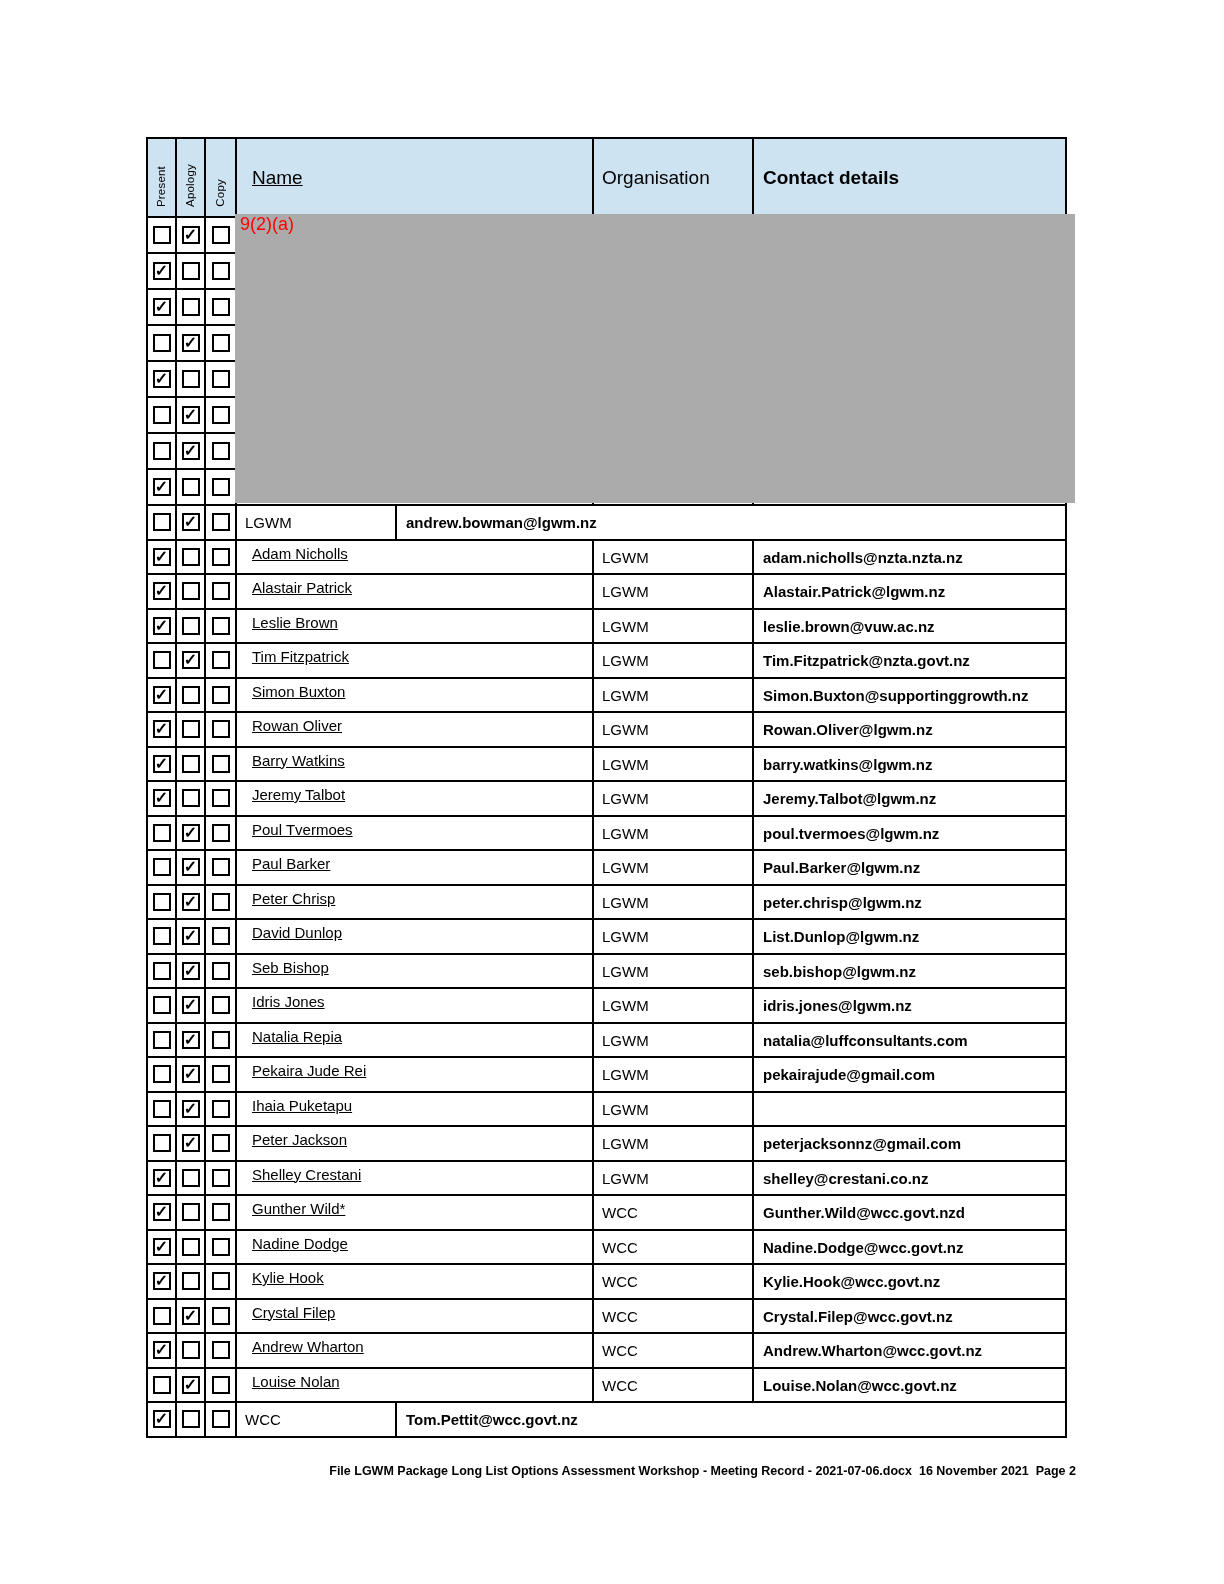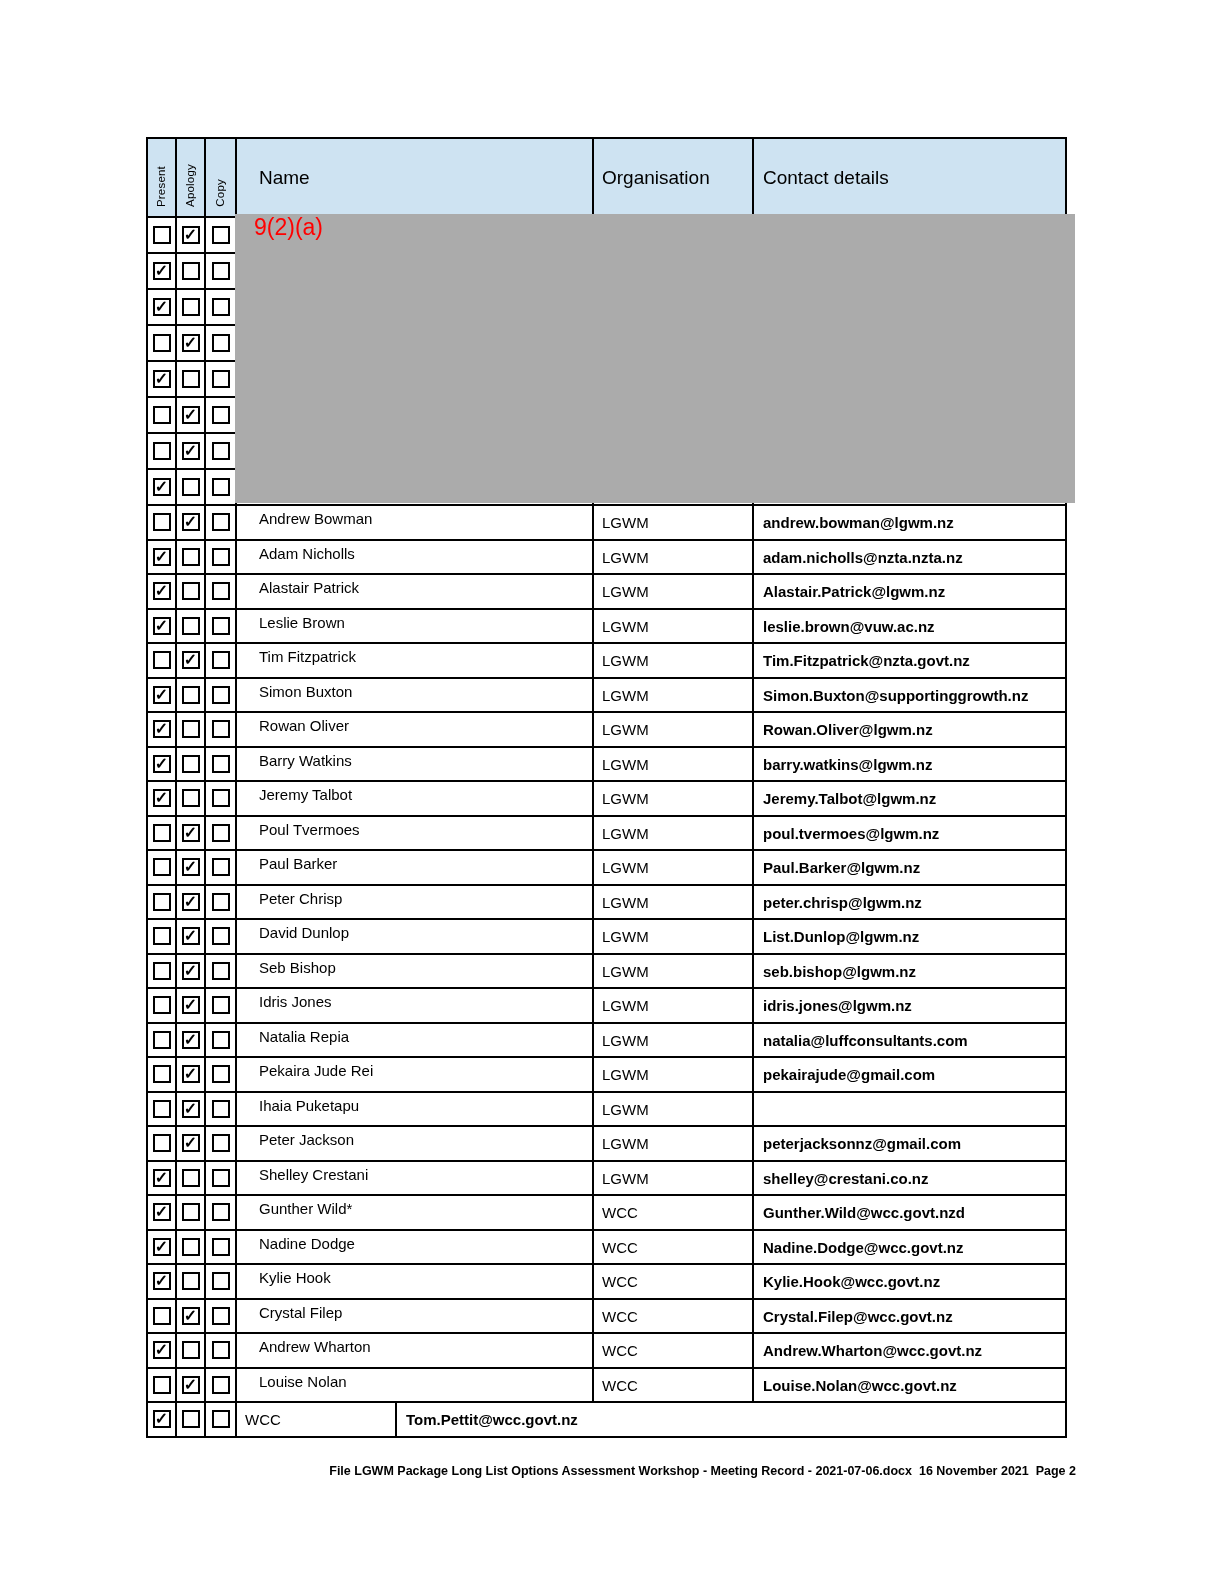--- a/index.html
+++ b/index.html
@@ -10,21 +10,21 @@
   .doc-table{
     position:absolute;left:146px;top:137px;width:921px;
     border:2px solid #000;box-sizing:border-box;background:#fff;
   }
   .header-row{display:flex;height:77px;background:#cee3f2;box-sizing:border-box;}
   .row{display:flex;height:34.5px;border-top:2px solid #000;box-sizing:border-box;background:#fff;}
   .row.redacted{height:36px;}
   .cell{box-sizing:border-box;border-right:2px solid #000;overflow:hidden;}
   .cb-col{flex:0 0 29px;display:flex;align-items:center;justify-content:center;}
   .cb-col.copy{flex:0 0 31px;}
-  .name-col{flex:0 0 357px;font-size:15px;padding:4px 4px 0 22px;}
+  .name-col{flex:0 0 357px;font-size:15px;padding:4px 4px 0 15px;text-decoration:underline;}
   .org-col{flex:0 0 160px;font-size:15px;padding:8px 4px 0 8px;}
   .contact-col{flex:1;font-size:15px;font-weight:bold;padding:8px 2px 0 9px;border-right:none;}
   .header-row .cell{display:flex;}
   .header-row .name-col,.header-row .org-col,.header-row .contact-col{
     font-size:19px;font-weight:normal;align-items:center;padding-top:0;
   }
   .header-row .cb-col{align-items:flex-end;justify-content:center;padding-bottom:9px;}
   .vlabel{
     writing-mode:vertical-rl;transform:rotate(180deg);
     font-size:11.5px;letter-spacing:.2px;line-height:1;
@@ -33,22 +33,22 @@
     width:18px;height:18px;border:2px solid #000;background:#fff;
     box-sizing:border-box;display:flex;align-items:center;justify-content:center;
     font-size:15px;line-height:1;font-weight:700;color:#000;
   }
   .cb.checked{font-size:16px;}
   .redaction{
     position:absolute;left:87px;top:75px;width:840px;height:289px;
     background:#ababab;z-index:2;
   }
   .redaction-code{
-    position:absolute;left:106px;top:76px;z-index:3;
-    color:#ff0000;font-size:23px;line-height:1.1;
+    position:absolute;left:92px;top:76px;z-index:3;
+    color:#ff0000;font-size:18px;line-height:1.1;
   }
   .footer{
     position:absolute;top:1464px;right:148px;
     font-size:12.5px;font-weight:bold;white-space:pre;text-align:right;
   }
 </style>
 </head>
 <body>
 
 <div class="page">
@@ -60,21 +60,21 @@
         <span class="vlabel">Present</span>
       </div>
       <div class="cell cb-col">
         <span class="vlabel">Apology</span>
       </div>
       <div class="cell cb-col copy">
         <span class="vlabel">Copy</span>
       </div>
       <div class="cell name-col">Name</div>
       <div class="cell org-col">Organisation</div>
-      <div class="cell contact-col" style="font-weight:normal">Contact details</div>
+      <div class="cell contact-col" style="font-weight:bold">Contact details</div>
     </div>
 
     <div id="rows">
         <div class="row redacted">
           <div class="cell cb-col">
             <span class="cb"></span>
           </div>
           <div class="cell cb-col">
             <span class="cb checked">✓</span>
           </div>
@@ -186,21 +186,20 @@
         <div class="row">
           <div class="cell cb-col">
             <span class="cb"></span>
           </div>
           <div class="cell cb-col">
             <span class="cb checked">✓</span>
           </div>
           <div class="cell cb-col copy">
             <span class="cb"></span>
           </div>
-          <div class="cell name-col">Andrew Bowman</div>
           <div class="cell org-col">LGWM</div>
           <div class="cell contact-col">andrew.bowman@lgwm.nz</div>
         </div>
         <div class="row">
           <div class="cell cb-col">
             <span class="cb checked">✓</span>
           </div>
           <div class="cell cb-col">
             <span class="cb"></span>
           </div>

